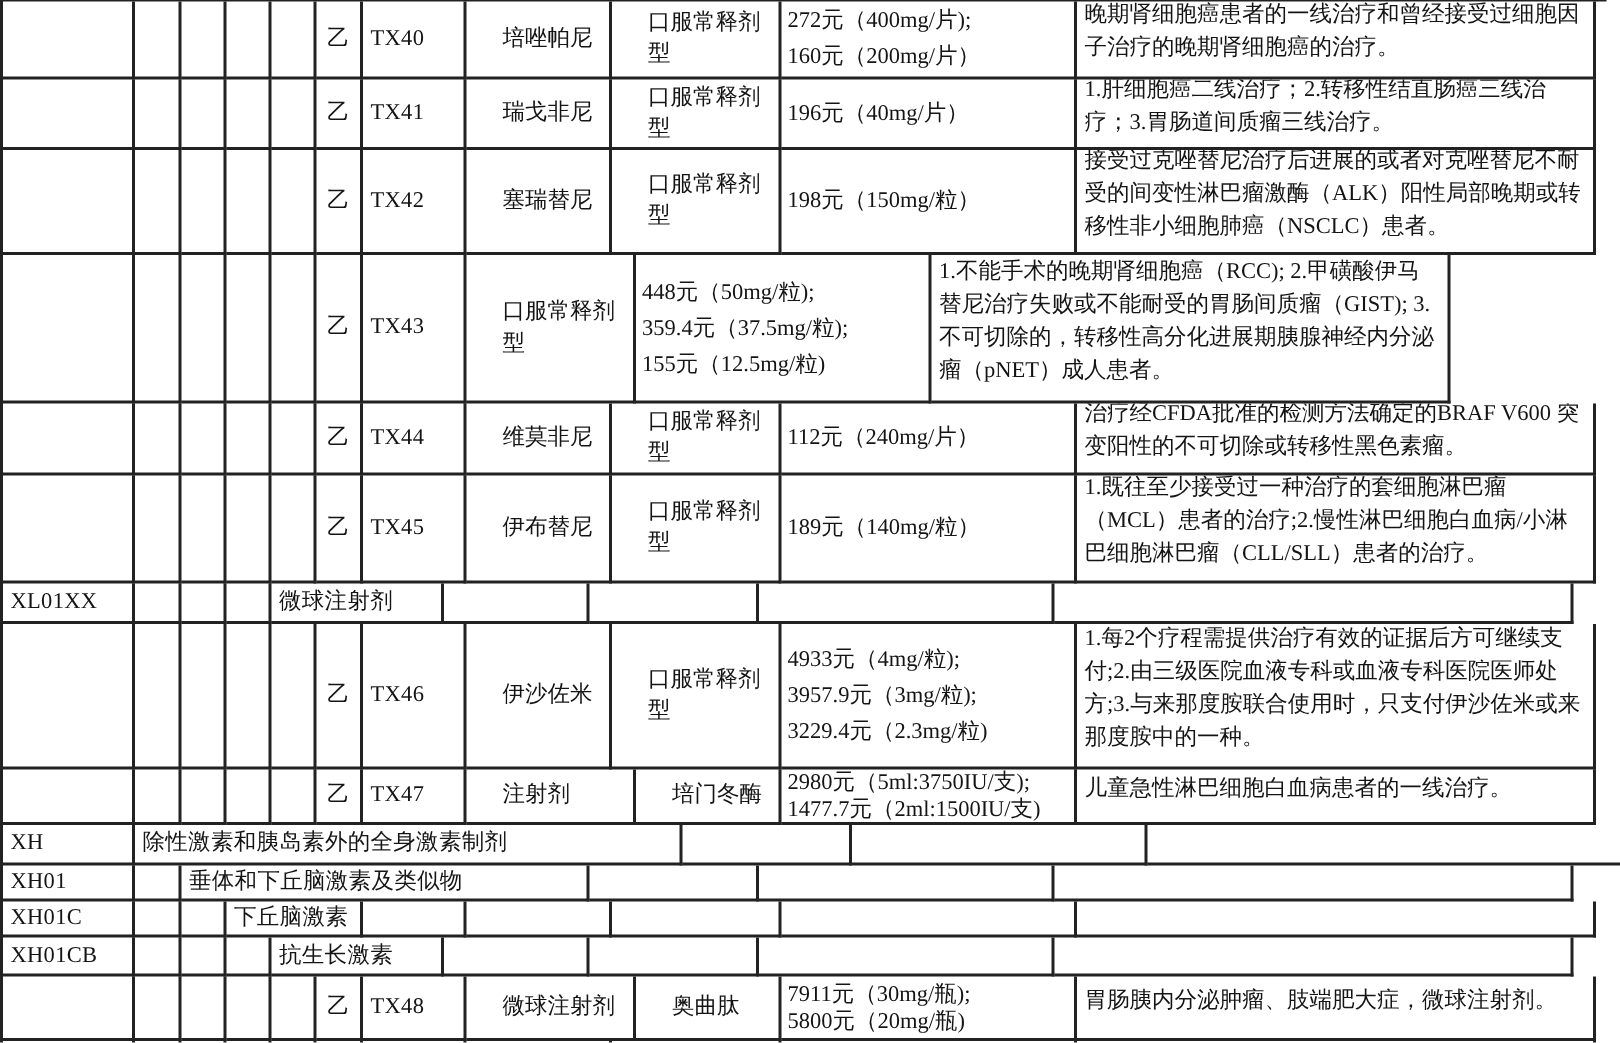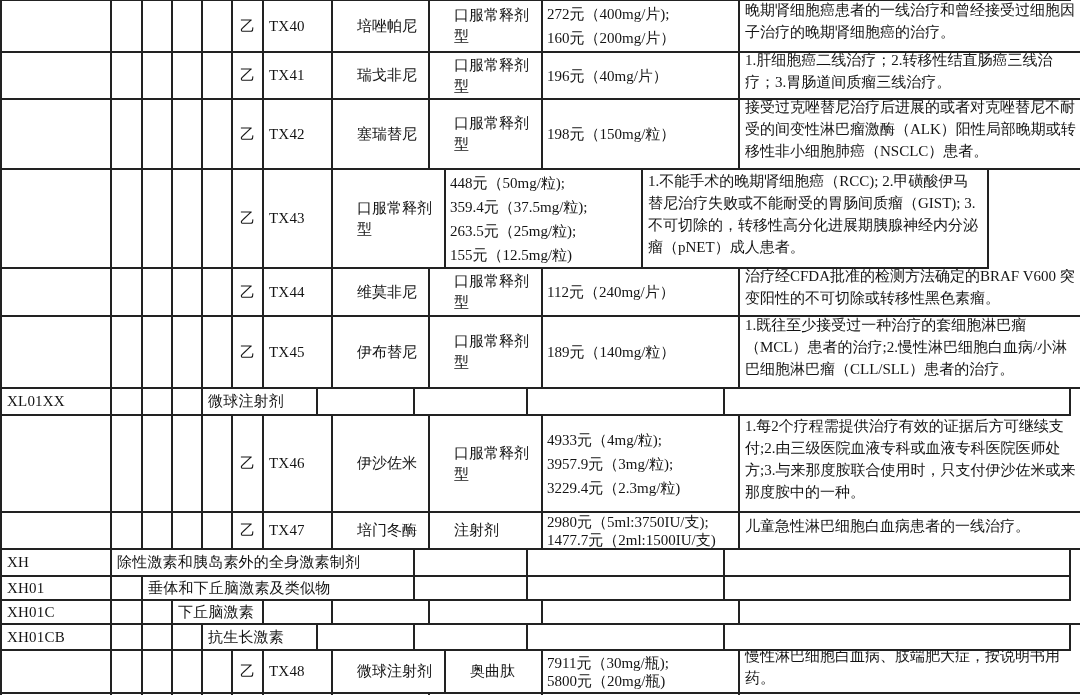--- a/index.html
+++ b/index.html
@@ -6,23 +6,23 @@
   html,body{background:#fff}
   body{width:1080px;height:695px;overflow:hidden;
        font-family:"Liberation Serif","DejaVu Serif",serif;color:#141414}
   #screen{position:relative;width:1080px;height:695px;background:#fff}
   #tbl{position:absolute;left:0;top:0;width:1071px;
        border-left:2px solid #222;border-top:1px solid #222}
   .r{display:flex;width:100%}
   .c{flex-shrink:0;border-right:2px solid #222;border-bottom:2px solid #222;
      display:flex;flex-direction:column;justify-content:center;overflow:hidden;
      font-size:15px;line-height:21px}
-  .w1{width:110px}.w2{width:31px}.w3{width:30px}.w4{width:30px}.w5{width:30px}
+  .w1{width:88px}.w2{width:31px}.w3{width:30px}.w4{width:30px}.w5{width:30px}
   .w6{width:31px}.w7{width:69px}.w8{width:97px}.w9{width:113px}.w10{width:197px}.w11{width:346px}
-  .m91{width:91px}.m115{width:115px}.m272{width:272px}.m303{width:303px}
+  .m91{width:91px}.m115{width:115px}.m272{width:272px}.m303{width:365px}
   .ctr{align-items:center;text-align:center}
   .pl{padding-left:24px}
   .code{padding-left:5px;letter-spacing:.2px}
   .price{padding-left:4px;line-height:24px}
   .price.tight{line-height:18px}
   .ind{padding:1px 6px 11px 5px;line-height:22px}
   .sl{border-bottom:none}
 </style>
 </head>
 <body>
@@ -90,21 +90,20 @@
     <div class="c w2"></div>
     <div class="c w3"></div>
     <div class="c w4"></div>
     <div class="c w5"></div>
     <div class="c w6 ctr">乙</div>
     <div class="c w7 code">TX43</div>
     <div class="c w9 pl">口服常释剂型</div>
     <div class="c w10 price">
       <div>448元（50mg/粒);</div>
       <div>359.4元（37.5mg/粒);</div>
-      <div>263.5元（25mg/粒);</div>
       <div>155元（12.5mg/粒)</div>
     </div>
     <div class="c w11 ind">
           <div>1.不能手术的晚期肾细胞癌（RCC); 2.甲磺酸伊马替尼治疗失败或不能耐受的胃肠间质瘤（GIST); 3.不可切除的，转移性高分化进展期胰腺神经内分泌瘤（pNET）成人患者。</div>
         </div>
   </div>
 
   <div class="r" style="height:48px">
     <div class="c w1"></div>
     <div class="c w2"></div>
@@ -174,22 +173,22 @@
   </div>
 
   <div class="r" style="height:37px">
     <div class="c w1"></div>
     <div class="c w2"></div>
     <div class="c w3"></div>
     <div class="c w4"></div>
     <div class="c w5"></div>
     <div class="c w6 ctr">乙</div>
     <div class="c w7 code">TX47</div>
+    <div class="c w9 pl">注射剂</div>
     <div class="c w8 pl">培门冬酶</div>
-    <div class="c w9 pl">注射剂</div>
     <div class="c w10 price tight">
       <div>2980元（5ml:3750IU/支);</div>
       <div>1477.7元（2ml:1500IU/支)</div>
     </div>
     <div class="c w11 ind">
           <div>儿童急性淋巴细胞白血病患者的一线治疗。</div>
         </div>
   </div>
 
   <div class="r" style="height:27px">
@@ -241,21 +240,21 @@
     <div class="c w5"></div>
     <div class="c w6 ctr">乙</div>
     <div class="c w7 code">TX48</div>
     <div class="c w9 pl">微球注射剂</div>
     <div class="c w8 pl">奥曲肽</div>
     <div class="c w10 price tight">
       <div>7911元（30mg/瓶);</div>
       <div>5800元（20mg/瓶)</div>
     </div>
     <div class="c w11 ind">
-          <div>慢性淋巴细胞白血病、肢端肥大症，按说明书用药。</div>
+          <div>胃肠胰内分泌肿瘤、肢端肥大症，微球注射剂。</div>
         </div>
   </div>
 
   <div class="r" style="height:2px">
     <div class="c sl w1"></div>
     <div class="c sl w2"></div>
     <div class="c sl w3"></div>
     <div class="c sl w4"></div>
     <div class="c sl w5"></div>
     <div class="c sl w6"></div>

